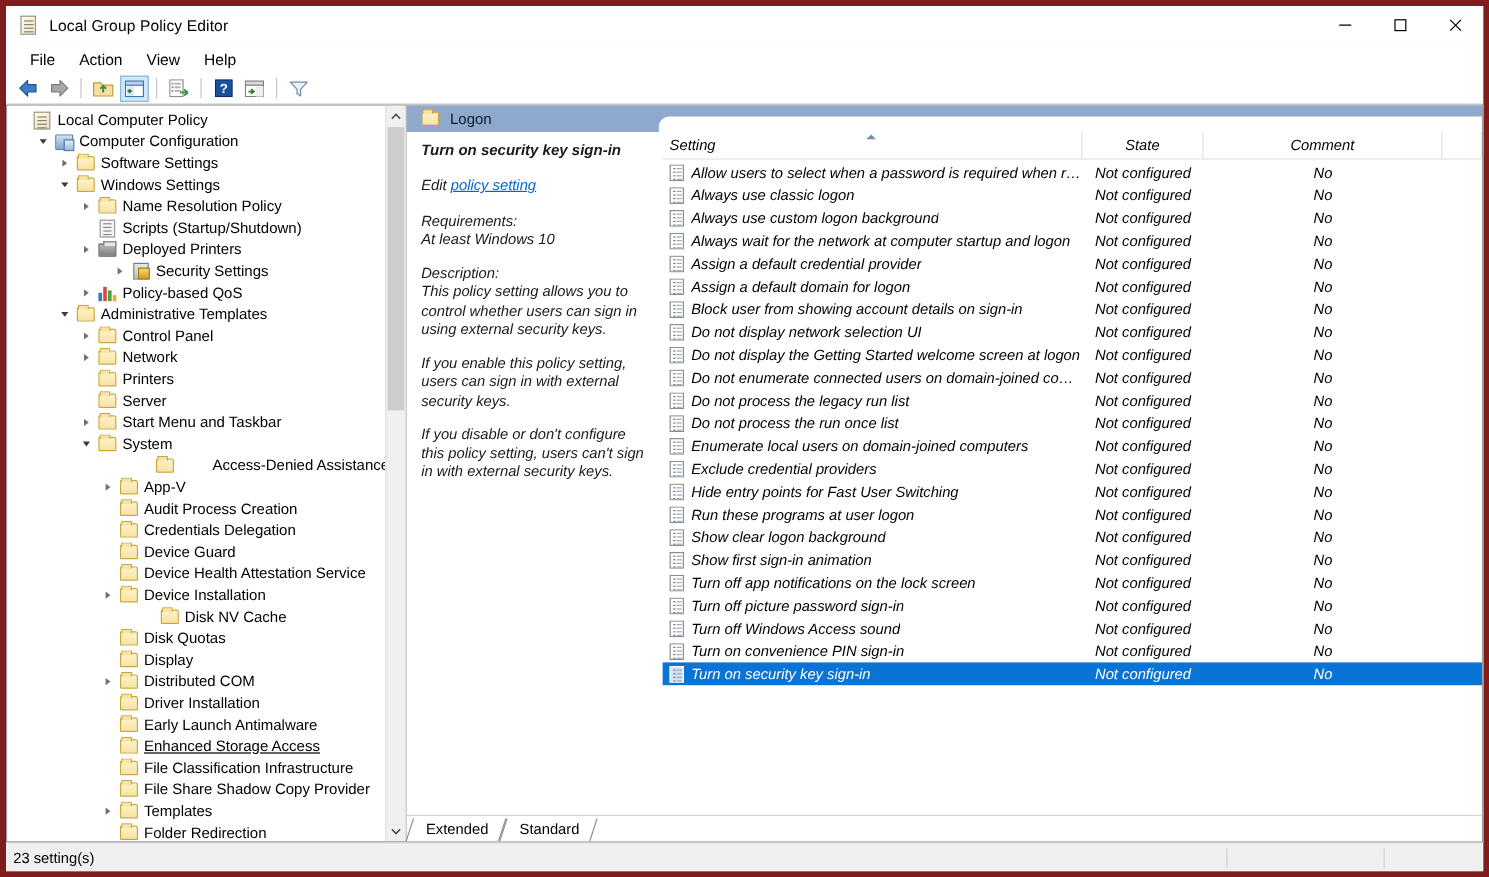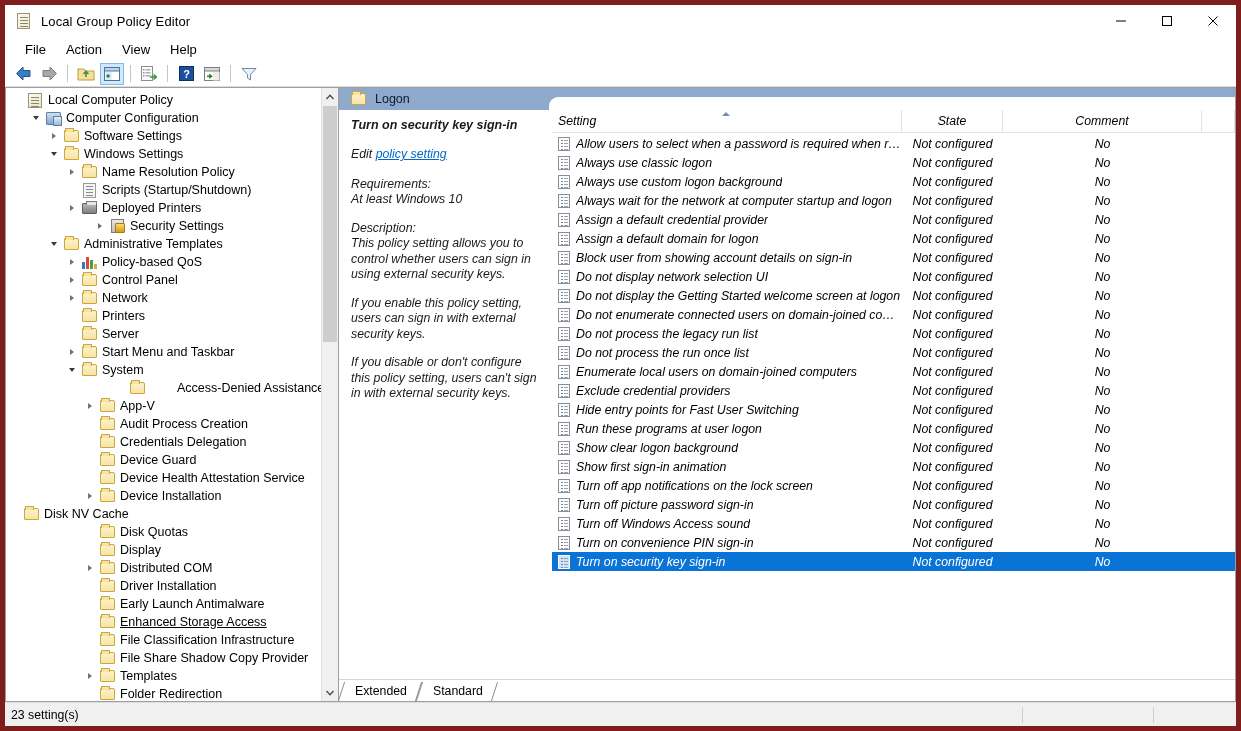--- a/index.html
+++ b/index.html
@@ -647,43 +647,43 @@
           </div>
           <div class="tnode" style="padding-left: 86px;">
             <span class="tw">
               <span class="chev"></span>
             </span>
             <span class="ticon">
               <span class="icon-security"></span>
             </span>
             <span class="tlabel">Security Settings</span>
           </div>
-          <div class="tnode" style="padding-left: 40px;">
-            <span class="tw">
-              <span class="chev-open"></span>
-            </span>
-            <span class="ticon">
-              <span class="folder"></span>
-            </span>
-            <span class="tlabel">Administrative Templates</span>
-          </div>
           <div class="tnode" style="padding-left: 58px;">
             <span class="tw">
               <span class="chev"></span>
             </span>
             <span class="ticon">
               <span class="icon-qos">
                 <i></i>
                 <i></i>
                 <i></i>
                 <i></i>
               </span>
             </span>
             <span class="tlabel">Policy-based QoS</span>
           </div>
+          <div class="tnode" style="padding-left: 40px;">
+            <span class="tw">
+              <span class="chev-open"></span>
+            </span>
+            <span class="ticon">
+              <span class="folder"></span>
+            </span>
+            <span class="tlabel">Administrative Templates</span>
+          </div>
           <div class="tnode" style="padding-left: 58px;">
             <span class="tw">
               <span class="chev"></span>
             </span>
             <span class="ticon">
               <span class="folder"></span>
             </span>
             <span class="tlabel">Control Panel</span>
           </div>
           <div class="tnode" style="padding-left: 58px;">
@@ -773,21 +773,21 @@
           </div>
           <div class="tnode" style="padding-left: 76px;">
             <span class="tw">
               <span class="chev"></span>
             </span>
             <span class="ticon">
               <span class="folder"></span>
             </span>
             <span class="tlabel">Device Installation</span>
           </div>
-          <div class="tnode" style="">
+          <div class="tnode" style="padding-left: 76px; margin-left: 34px;">
             <span class="tw"></span>
             <span class="ticon">
               <span class="folder"></span>
             </span>
             <span class="tlabel">Disk NV Cache</span>
           </div>
           <div class="tnode" style="padding-left: 76px;">
             <span class="tw"></span>
             <span class="ticon">
               <span class="folder"></span>

